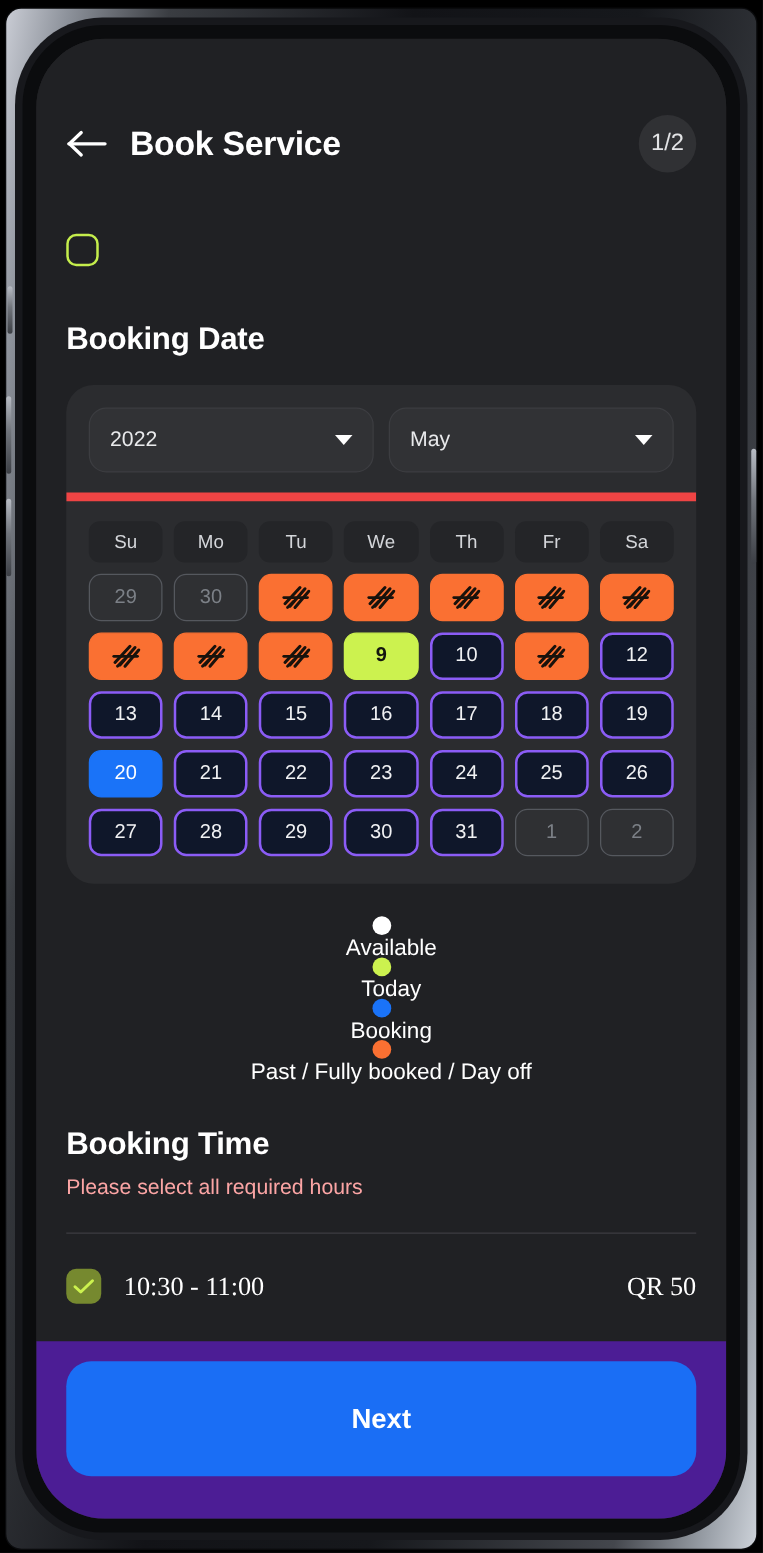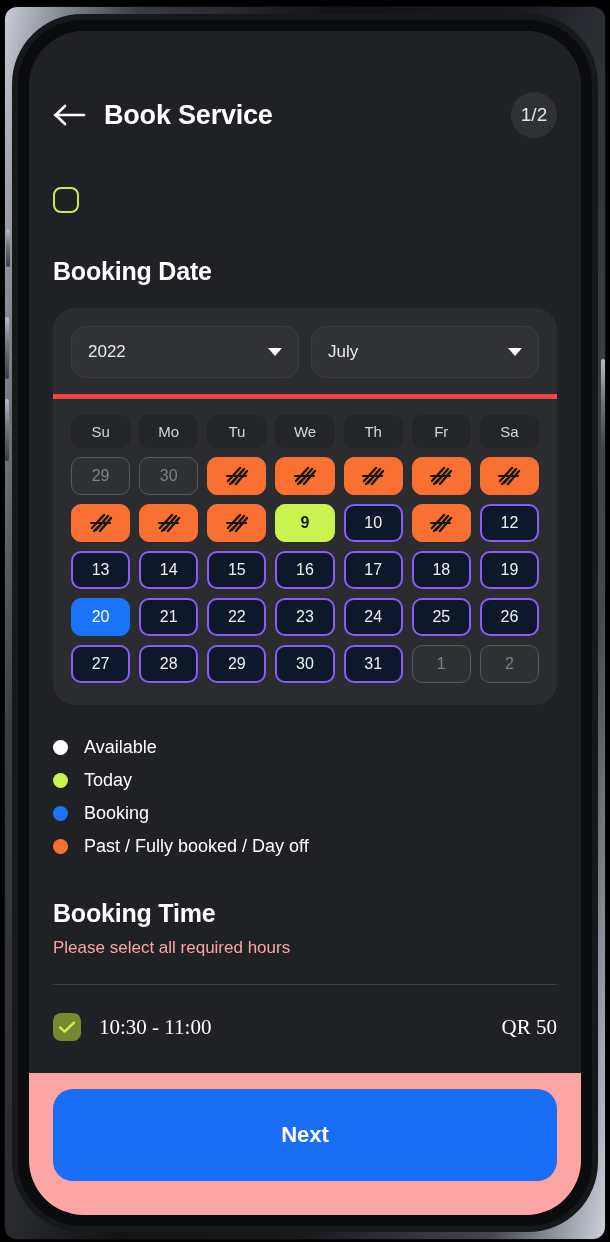--- a/index.html
+++ b/index.html
@@ -169,21 +169,21 @@
     margin: 22px 24px 0 24px;
     background: #2b2c2f;
     border-radius: 22px;
     padding: 0;
     overflow: hidden;
   }
   .cal-selects {
     display: flex;
     gap: 12px;
     padding: 18px 18px 16px 18px;
-    border-bottom: 5px solid #ef4444;
+    border-bottom: 7px solid #ef4444;
     justify-content: flex-end;
   }
   .sel {
     flex: 1 1 0;
     height: 52px;
     background: #313235;
     border: 1px solid #3c3d41;
     border-radius: 14px;
     display: flex;
     align-items: center;
@@ -270,20 +270,21 @@
   }
 
   
   .legend {
     padding: 26px 24px 0 24px;
   }
   .legend-row {
     display: flex;
     align-items: center;
     height: 33px;
+    flex-direction: column;
   }
   .dot {
     width: 15px;
     height: 15px;
     border-radius: 50%;
     flex: 0 0 auto;
   }
   .legend-text {
     font-size: 18px;
     color: #ffffff;
@@ -329,21 +330,21 @@
     color: #ffffff;
   }
 
   
   .cta-wrap {
     position: absolute;
     left: 0;
     right: 0;
     bottom: 0;
     height: 142px;
-    background: #fca5a5;
+    background: #4c1d95;
     display: flex;
     align-items: flex-start;
     justify-content: center;
     padding-top: 16px;
     box-sizing: border-box;
   }
   .cta-btn {
     width: 504px;
     height: 92px;
     border-radius: 20px;
@@ -395,21 +396,21 @@
 
         <div class="section-title h-booking-date">Booking Date</div>
 
         <div class="cal-card">
           <div class="cal-selects">
             <div class="sel">
               <span class="sel-value">2022</span>
               <span class="caret"></span>
             </div>
             <div class="sel">
-              <span class="sel-value">July</span>
+              <span class="sel-value">May</span>
               <span class="caret"></span>
             </div>
           </div>
 
           <div class="cal-grid" id="cal-grid">
               <div class="dow">Su</div>
               <div class="dow">Mo</div>
               <div class="dow">Tu</div>
               <div class="dow">We</div>
               <div class="dow">Th</div>

